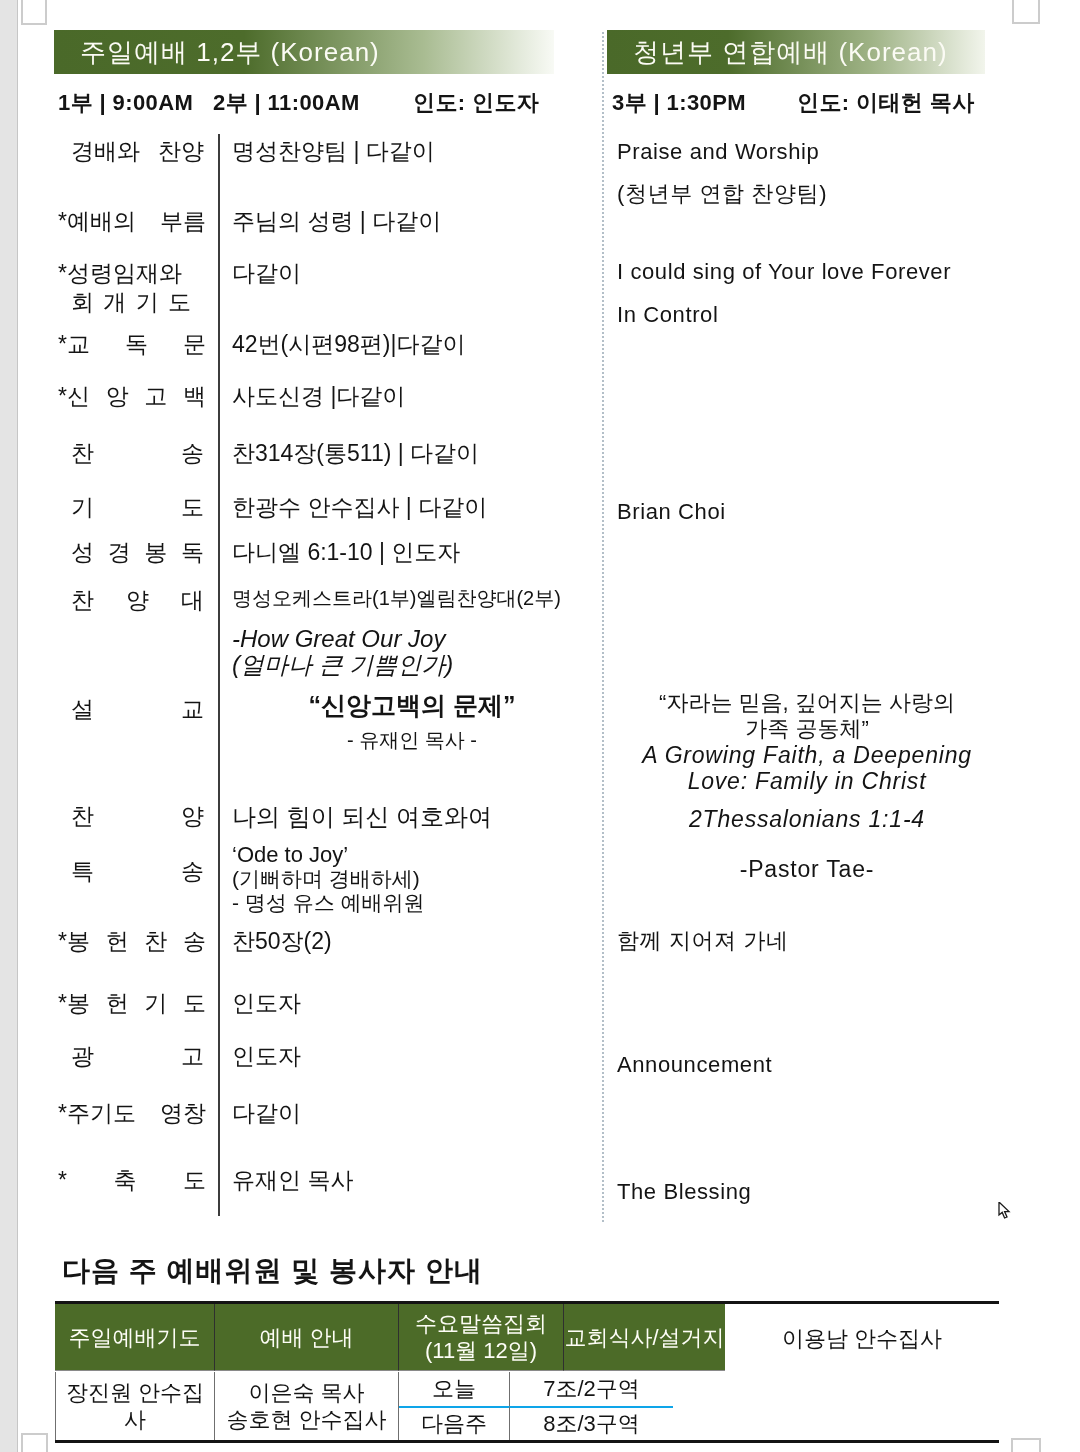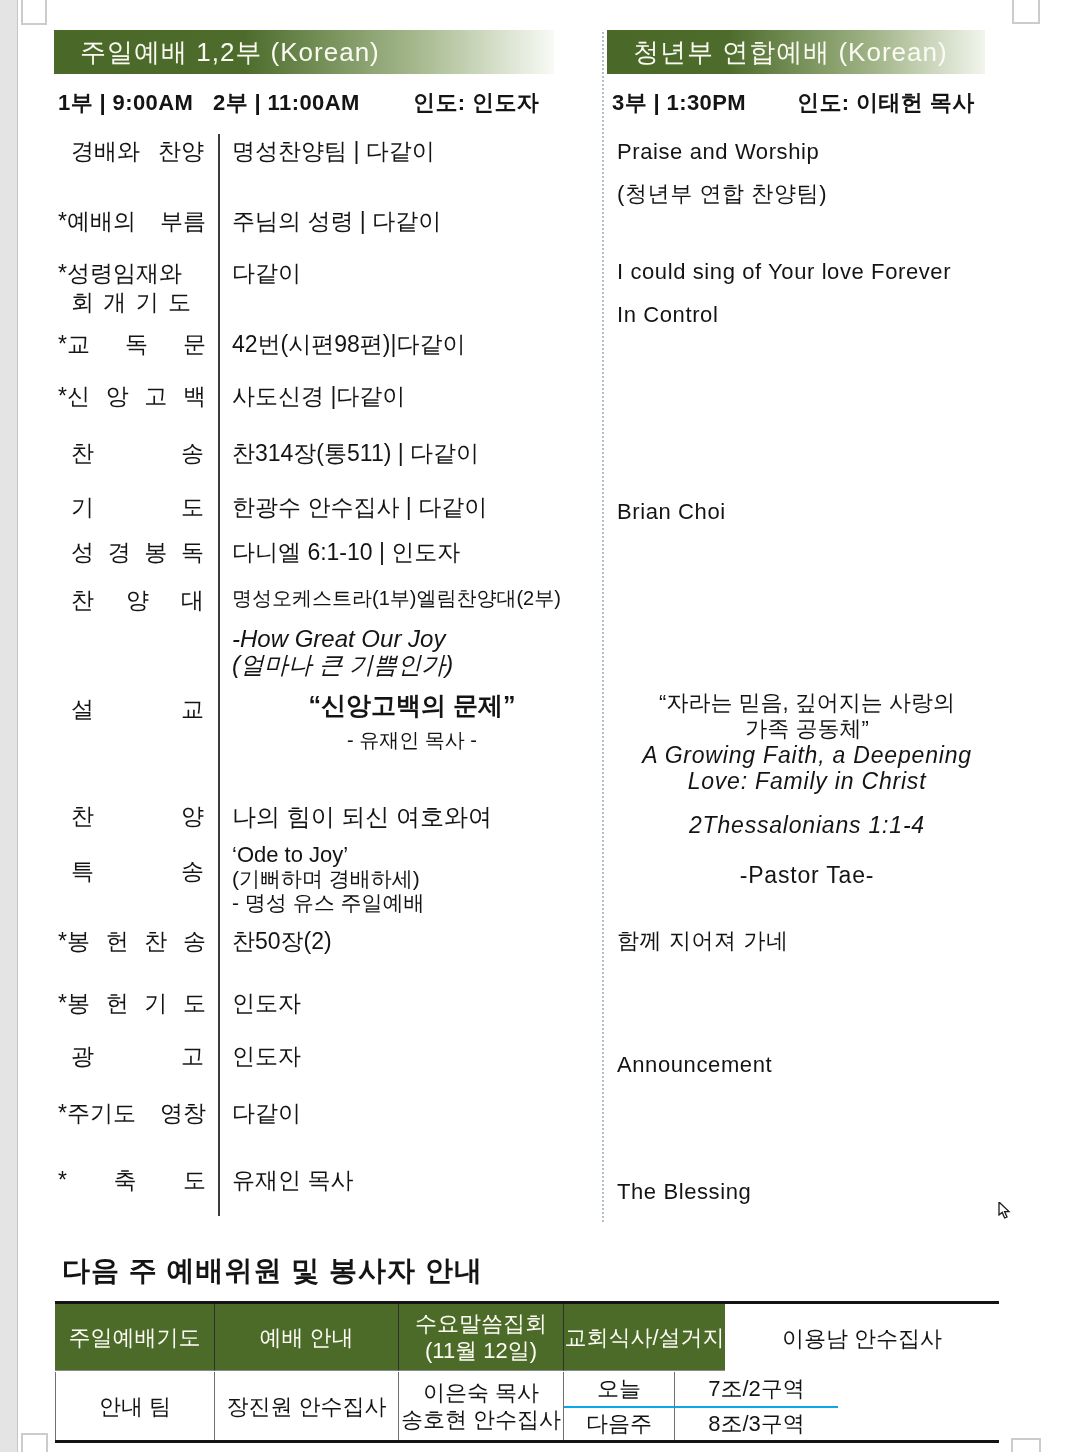--- a/index.html
+++ b/index.html
@@ -35,21 +35,21 @@
   .l22{font-size:24px;line-height:26px;font-style:italic;}
   .l21{font-size:21px;line-height:24px;}
   .sermonL{position:absolute;left:164px;top:0;width:380px;text-align:center;white-space:nowrap;}
   .sermonL .t{font-size:25px;font-weight:bold;line-height:30px;}
   .sermonL .p{font-size:20px;line-height:26px;margin-top:7px;}
   
   .rtext{position:absolute;left:617px;font-size:22px;letter-spacing:.6px;white-space:nowrap;}
   .rsermon{position:absolute;left:607px;top:690px;width:400px;text-align:center;white-space:nowrap;}
   .rsermon .kr{font-size:22px;line-height:26px;}
   .rsermon .en{font-size:23px;line-height:26px;font-style:italic;letter-spacing:.8px;}
-  .rsermon .sc{font-size:23px;line-height:26px;font-style:italic;letter-spacing:.8px;margin-top:18px;}
+  .rsermon .sc{font-size:23px;line-height:26px;font-style:italic;letter-spacing:.8px;margin-top:12px;}
   .rsermon .pr{font-size:23px;line-height:26px;margin-top:24px;letter-spacing:.8px;}
   
   .footnote{position:absolute;left:402px;top:1221px;font-size:24px;white-space:nowrap;}
   .volheading{position:absolute;left:62px;top:1252px;font-size:28px;font-weight:bold;letter-spacing:1px;white-space:nowrap;}
   .vt{position:absolute;left:55px;top:1301px;width:944px;border-top:3px solid #141414;border-bottom:3px solid #141414;
       display:grid;grid-template-columns:159px 184px 165px 162px 274px;}
   .th{background:#4c6b28;color:#fdfdf6;font-size:22px;line-height:27px;text-align:center;height:67px;
       display:flex;flex-direction:column;justify-content:center;border-bottom:1px solid #8a8a8a;box-sizing:border-box;}
   .th.bl1{border-left:1px solid #2f2f2f;}
   .td{height:68px;font-size:22px;line-height:27px;display:flex;flex-direction:column;align-items:center;justify-content:center;
@@ -135,21 +135,21 @@
   </div>
   <div class="row" style="top:801px">
     <div class="lbl pad">찬 양</div>
     <div class="val" style="font-size:24px">나의 힘이 되신 여호와여</div>
   </div>
   <div class="row" style="top:843px">
     <div class="lbl pad" style="top:13px">특 송</div>
     <div class="valstack">
       <div class="l21" style="font-size:22px">‘Ode to Joy’</div>
       <div class="l21">(기뻐하며 경배하세)</div>
-      <div class="l21">- 명성 유스 주일예배</div>
+      <div class="l21">- 명성 유스 예배위원</div>
     </div>
   </div>
   <div class="row" style="top:926px">
     <div class="lbl">*봉 헌 찬 송</div>
     <div class="val">찬50장(2)</div>
   </div>
   <div class="row" style="top:988px">
     <div class="lbl">*봉 헌 기 도</div>
     <div class="val">인도자</div>
   </div>
@@ -199,23 +199,20 @@
       <div>(11월 12일)</div>
     </div>
     <div class="th bl1">
       <div>교회식사/설거지</div>
     </div>
 
     <div class="td">
       <div>이용남 안수집사</div>
     </div>
     <div class="td bl1">
-      <div>안내 팀</div>
-    </div>
-    <div class="td bl1">
       <div>장진원 안수집사</div>
     </div>
     <div class="td bl1">
       <div>이은숙 목사</div>
       <div>송호현 안수집사</div>
     </div>
     <div class="meal">
       <div class="mc">오늘</div>
       <div class="mc c2">7조/2구역</div>
       <div class="mc r2">다음주</div>

